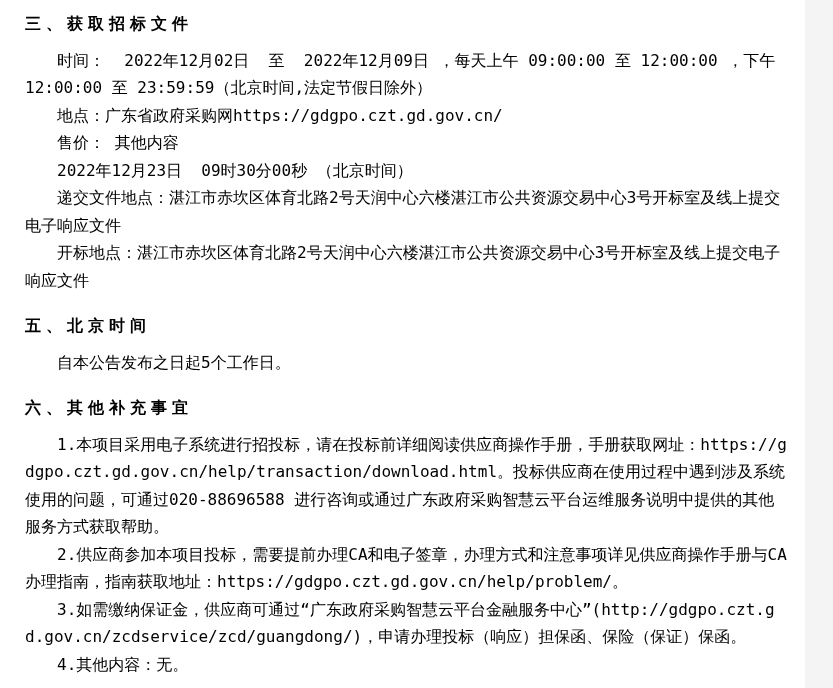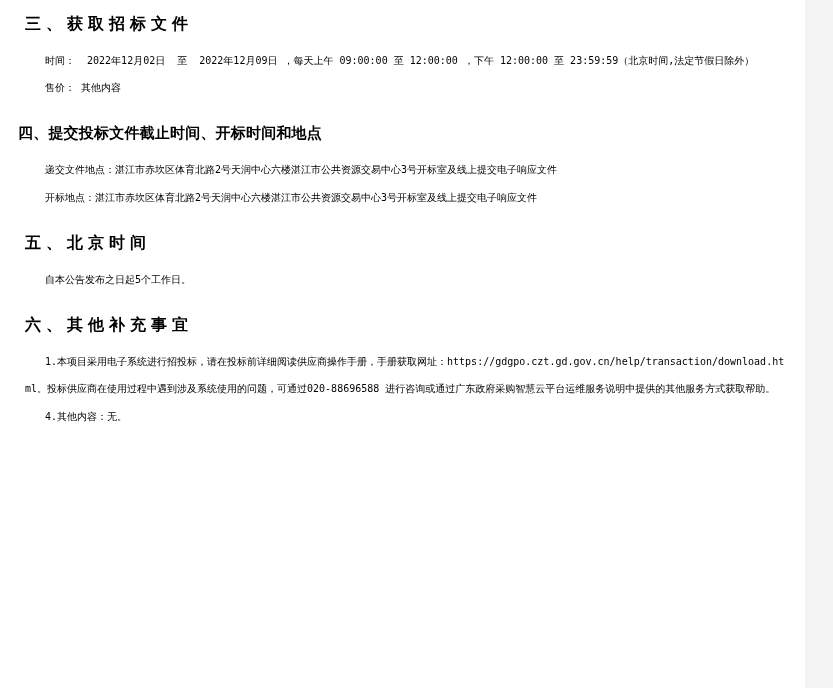--- a/index.html
+++ b/index.html
@@ -50,51 +50,54 @@
     margin-top: 0;
   }
   
   .sec-s4 .sec-heading {
     font-size: 15px;
     letter-spacing: 0.2px;
     margin-left: -7px;
   }
   .para {
     margin: 0;
-    font-size: 10px;
+    font-size: 16px;
     line-height: 27.5px;
     text-indent: 2em;
     white-space: pre-wrap;
     word-break: break-all;
   }
 </style>
 </head>
 <body style="background: rgb(255, 255, 255);">
 
 <div class="page">
   <div class="content" style="color: rgb(0, 0, 0);">
 
     <section class="section sec-s3">
       <h2 class="sec-heading">三、获取招标文件</h2>
       <p class="para">时间：  2022年12月02日  至  2022年12月09日 ，每天上午 09:00:00 至 12:00:00 ，下午 12:00:00 至 23:59:59（北京时间,法定节假日除外）</p>
+      <p class="para">地点：广东省政府采购网https://gdgpo.czt.gd.gov.cn/</p>
       <p class="para">售价： 其他内容</p>
     </section>
 
     <section class="section sec-s4">
-      <h2 class="sec-heading">四、提交投标文件截止时间、开标时间和地点</h2>
+      <p class="para">2022年12月23日  09时30分00秒 （北京时间）</p>
       <p class="para">递交文件地点：湛江市赤坎区体育北路2号天润中心六楼湛江市公共资源交易中心3号开标室及线上提交电子响应文件</p>
       <p class="para">开标地点：湛江市赤坎区体育北路2号天润中心六楼湛江市公共资源交易中心3号开标室及线上提交电子响应文件</p>
     </section>
 
     <section class="section sec-s5">
       <h2 class="sec-heading">五、北京时间</h2>
       <p class="para">自本公告发布之日起5个工作日。</p>
     </section>
 
     <section class="section sec-s6">
       <h2 class="sec-heading">六、其他补充事宜</h2>
       <p class="para">1.本项目采用电子系统进行招投标，请在投标前详细阅读供应商操作手册，手册获取网址：https://gdgpo.czt.gd.gov.cn/help/transaction/download.html。投标供应商在使用过程中遇到涉及系统使用的问题，可通过020-88696588 进行咨询或通过广东政府采购智慧云平台运维服务说明中提供的其他服务方式获取帮助。</p>
+      <p class="para">2.供应商参加本项目投标，需要提前办理CA和电子签章，办理方式和注意事项详见供应商操作手册与CA办理指南，指南获取地址：https://gdgpo.czt.gd.gov.cn/help/problem/。</p>
+      <p class="para">3.如需缴纳保证金，供应商可通过“广东政府采购智慧云平台金融服务中心”(http://gdgpo.czt.gd.gov.cn/zcdservice/zcd/guangdong/)，申请办理投标（响应）担保函、保险（保证）保函。</p>
       <p class="para">4.其他内容：无。</p>
     </section>
 
   </div>
   <div class="gutter" style="background: rgb(244, 244, 244);"></div>
 </div>
 
 </body></html>

